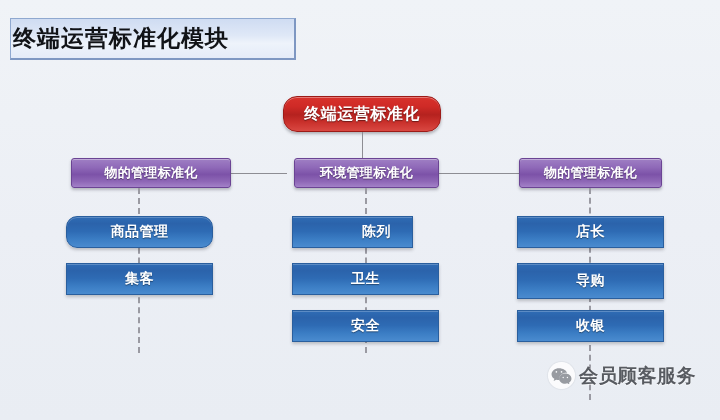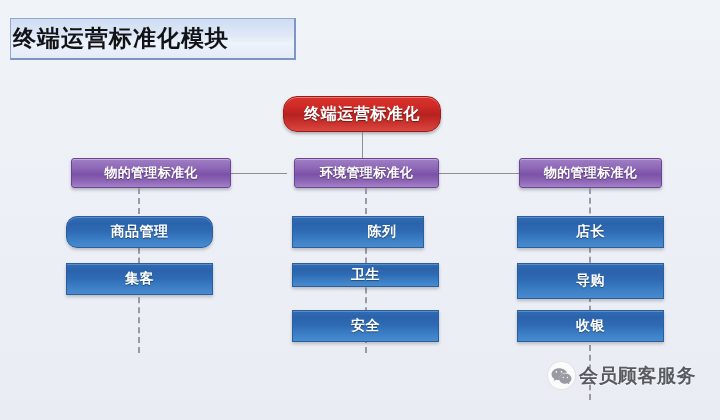--- a/index.html
+++ b/index.html
@@ -168,24 +168,24 @@
   <div class="dash-v" style="left:365px; top:188px; height:165px;"></div>
   <div class="dash-v" style="left:589px; top:188px; height:212px;"></div>
 
   <div class="node node-leaf" style="left:66px; top:216px; width:147px; height:32px;border-radius:11px;">
     <span>商品管理</span>
   </div>
   <div class="node node-leaf" style="left:66px; top:263px; width:147px; height:32px;">
     <span>集客</span>
   </div>
 
-  <div class="node node-leaf" style="left:292px; top:216px; width:132px; height:32px;padding-left:48px;">
+  <div class="node node-leaf" style="left:292px; top:216px; width:121px; height:32px;padding-left:48px;">
     <span>陈列</span>
   </div>
-  <div class="node node-leaf" style="left:292px; top:263px; width:147px; height:24px;">
+  <div class="node node-leaf" style="left:292px; top:263px; width:147px; height:32px;">
     <span>卫生</span>
   </div>
   <div class="node node-leaf" style="left:292px; top:310px; width:147px; height:32px;">
     <span>安全</span>
   </div>
 
   <div class="node node-leaf" style="left:517px; top:216px; width:147px; height:32px;">
     <span>店长</span>
   </div>
   <div class="node node-leaf" style="left:517px; top:263px; width:147px; height:36px;">

